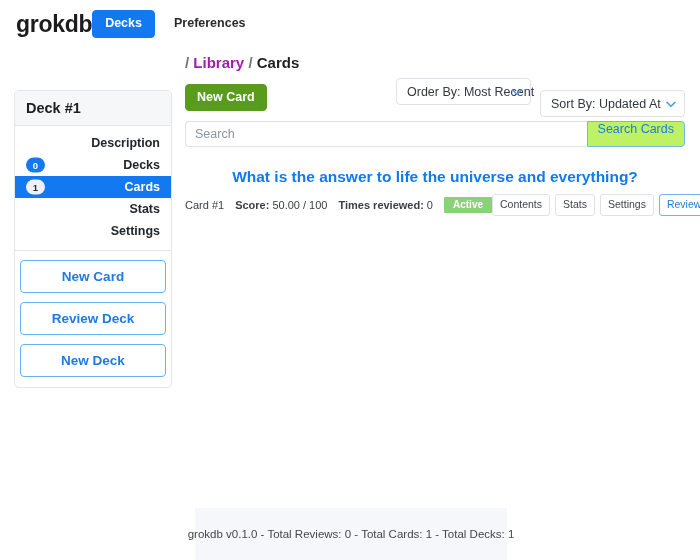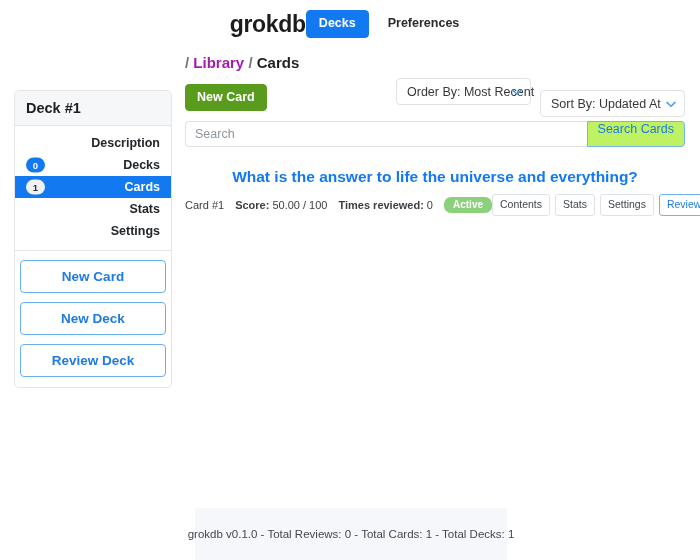--- a/index.html
+++ b/index.html
@@ -9,21 +9,21 @@
     background: #ffffff;
     font-family: "Liberation Sans", sans-serif;
     color: #212529;
     overflow: hidden;
   }
   .page { position: relative; width: 700px; height: 560px; }
 
   
   .header {
     position: absolute; top: 0; left: 0; width: 700px; height: 48px;
-    display: flex; align-items: center; justify-content: center;
+    display: flex; align-items: center; justify-content: flex-start;
     padding: 0 14px 0 16px;
   }
   .brand {
     font-size: 23px; font-weight: bold; letter-spacing: -0.3px;
     color: #1c1c1c;
   }
   .nav { display: flex; align-items: center; gap: 6px; }
   .nav-btn {
     font-size: 12.5px; font-weight: bold; padding: 6px 12px;
     border-radius: 4px; border: 1px solid transparent; cursor: pointer;
@@ -124,21 +124,21 @@
     text-align: center;
   }
   .card-meta-row {
     display: flex; align-items: center; margin-top: 8px;
   }
   .meta { font-size: 11px; color: #3a3f44; display: flex; align-items: center; }
   .meta .lbl { font-weight: bold; margin-right: 3px; }
   .meta .grp { margin-right: 11px; white-space: nowrap; }
   .pill {
     background: #8bd07a; color: #ffffff; font-size: 10px; font-weight: bold;
-    border-radius: 7px; padding: 3px 9px; line-height: 1;
+    border-radius: 1px; padding: 3px 9px; line-height: 1;
   }
   .card-actions { margin-left: auto; display: flex; gap: 5px; }
   .mini-btn {
     font-size: 10.5px; padding: 4px 7px; border-radius: 3px;
     border: 1px solid #dfe2e6; background: #ffffff; color: #41464b;
     cursor: pointer; line-height: 1.1; white-space: nowrap;
   }
   .mini-btn.link { border-color: #74b3f4; color: #1f7be0; }
 
   
@@ -184,22 +184,22 @@
         <span>Stats</span>
       </div>
 
       <div class="side-item">
         <span>Settings</span>
       </div>
     </div>
 
     <div class="sidebar-actions">
       <div class="btn-outline-block">New Card</div>
+      <div class="btn-outline-block">Review Deck</div>
       <div class="btn-outline-block">New Deck</div>
-      <div class="btn-outline-block">Review Deck</div>
     </div>
   </div>
 
   <div class="main">
 
     <div class="breadcrumb">
       <span class="sep">/</span>
       <span class="crumb-link">Library</span>
       <span class="sep">/</span>
       <span class="crumb-current">Cards</span>

